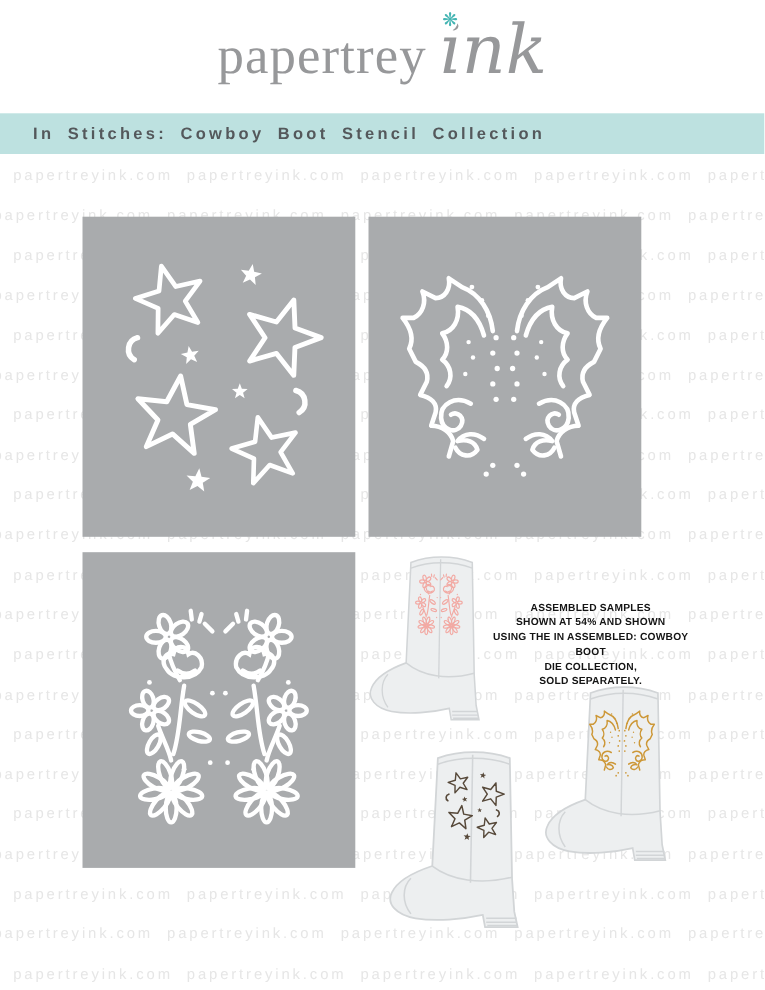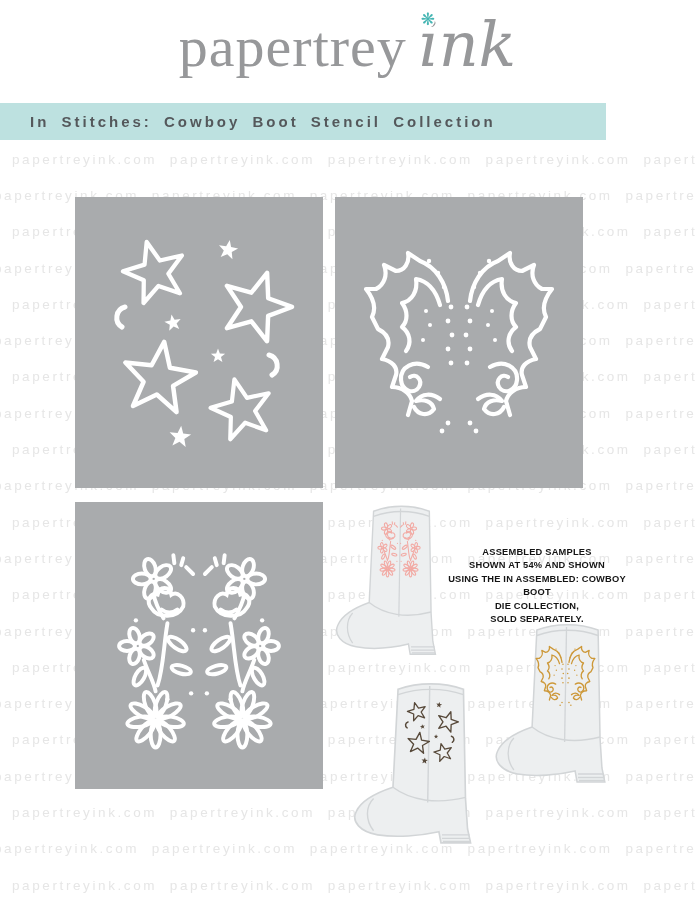--- a/index.html
+++ b/index.html
@@ -24,36 +24,36 @@
   }
   .wm-odd{margin-left:-18px;}
   
   .logo{
     position:absolute;top:8px;left:0;right:0;
     text-align:center;z-index:2;
     color:var(--logo-gray,#97989a);
   }
   .brand-serif{
     font-family:"Liberation Serif",serif;
-    font-size:58px;letter-spacing:1px;
+    font-size:48px;letter-spacing:1px;
   }
   .brand-ink{
     font-family:"DejaVu Serif",serif;font-style:italic;
     font-size:62px;margin-left:12px;
     position:relative;display:inline-block;
   }
   .flower-icon{
     position:absolute;top:3px;left:2px;
     font-size:17px;font-style:normal;line-height:1;
     color:var(--logo-teal,#45b5b3);
     background:#fff;border-radius:50%;
   }
   
   .banner{
-    position:absolute;left:0;top:103px;width:606px;height:37px;
+    position:absolute;left:0;top:103px;width:695px;height:37px;
     background:var(--banner-bg,#bde1e0);
     display:flex;align-items:center;
     box-sizing:border-box;padding-left:30px;z-index:2;
   }
   .banner-title{
     font-size:15px;font-weight:600;
     letter-spacing:3px;word-spacing:5px;
     color:var(--banner-text,#54585b);
   }
   

